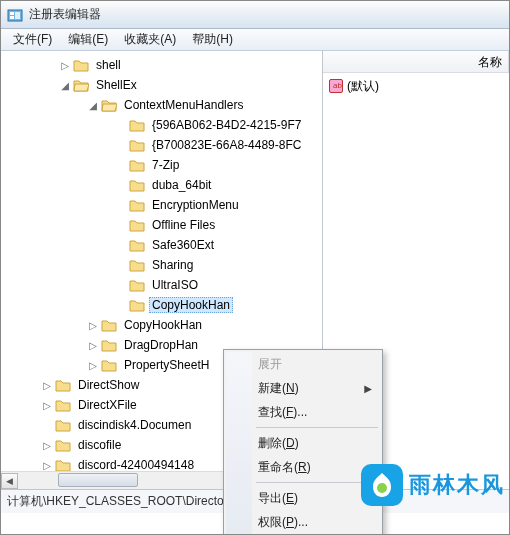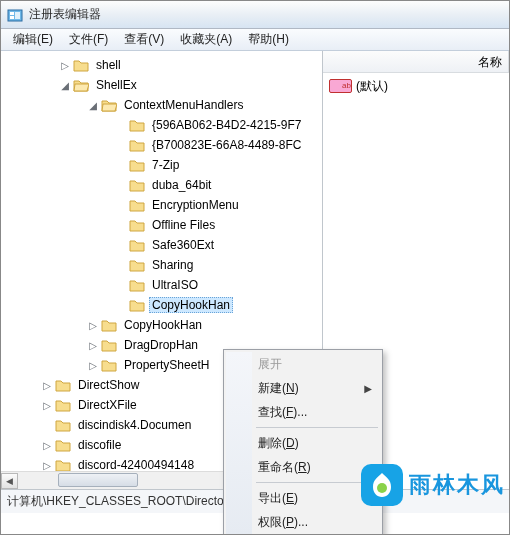--- a/index.html
+++ b/index.html
@@ -9,21 +9,21 @@
 .titlebar .title { color: #2a2a2a; }
 .menubar { height: 22px; background: linear-gradient(#fafcfe, #e8eef6); display: flex; align-items: center; padding: 0 4px; border-bottom: 1px solid #c3cedb; }
 .menubar span { padding: 2px 8px; color: #222; cursor: default; }
 .content { display: flex; height: 438px; position: relative; }
 .tree-pane { width: 322px; border-right: 1px solid #c0c6cc; overflow: hidden; position: relative; background: #fff; padding-top: 4px; }
 .list-pane { flex: 1; background: #fff; }
 .list-header { height: 22px; border-bottom: 1px solid #d8dce0; display: flex; text-align: right; }
 .list-header .col { padding: 3px 6px; border-right: 1px solid #d8dce0; background: linear-gradient(#fcfcfc,#eef1f5); }
 .list-body { padding: 4px 6px; }
 .list-row { display: flex; align-items: center; height: 18px; gap: 4px; }
-.ab-icon { width:23px; height:14px; border:1px solid #c03030; color:#c03030; font-size:8px; line-height:12px; text-align:right; border-radius:2px; background:#f9a8d4; }
+.ab-icon { width:14px; height:14px; border:1px solid #c03030; color:#c03030; font-size:8px; line-height:12px; text-align:right; border-radius:2px; background:#f9a8d4; }
 .node { display: flex; align-items: center; height: 20px; white-space: nowrap; cursor: default; }
 .exp { width: 12px; height: 12px; margin-right: 2px; display:inline-flex; align-items:center; justify-content:center; color:#6a6f76; font-size:10px; }
 .exp.blank { visibility: hidden; }
 .folder-icon { width: 16px; height: 15px; margin-right: 4px; }
 .node-label { padding: 1px 3px; text-align: center; }
 .node.selected .node-label { background: #cde8ff; border: 1px dotted #6aa4d8; padding: 0 2px; }
 .indent-0 { padding-left: 40px; }
 .indent-1 { padding-left: 58px; }
 .indent-2 { padding-left: 86px; }
 .indent-3 { padding-left: 114px; }
@@ -54,23 +54,22 @@
         <rect x="1" y="3" width="14" height="11" fill="#6fb8e8" stroke="#2b6ca3"></rect>
         <rect x="3" y="5" width="4" height="3" fill="#fff"></rect>
         <rect x="3" y="9" width="4" height="3" fill="#fff"></rect>
         <rect x="8" y="5" width="5" height="7" fill="#dff0fb"></rect>
       </svg>
   </span>
   <span class="title">注册表编辑器</span>
 </div>
 
 <div class="menubar">
+  <span>文件(F)</span>
   <span>编辑(E)</span>
-  <span>文件(F)</span>
-  <span>查看(V)</span>
   <span>收藏夹(A)</span>
   <span>帮助(H)</span>
 </div>
 
 <div class="content">
 
   <div class="tree-pane">
     <div class="node indent-1">
       <span class="exp">▷</span>
       <span class="folder-icon">

